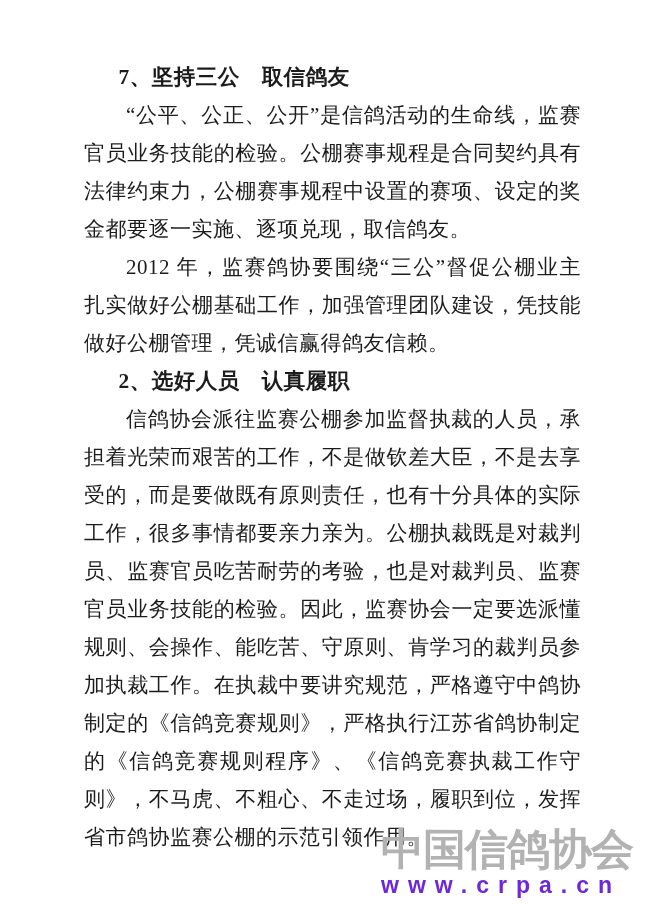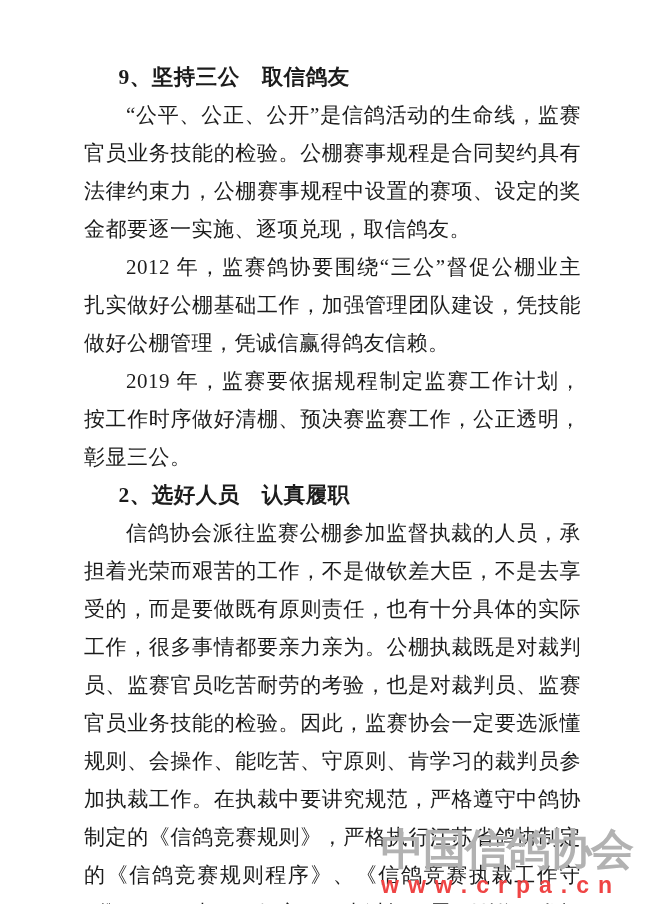--- a/index.html
+++ b/index.html
@@ -52,33 +52,32 @@
     line-height: 46px;
     font-weight: bold;
     letter-spacing: -1px;
     color: #b2b2b2;
   }
   .wm-url {
     font-size: 23px;
     line-height: 25px;
     font-weight: bold;
     letter-spacing: 9px;
-    color: #ef4444;
+    color: #6d28d9;
     margin-top: 1px;
   }
 </style>
 </head>
 <body>
 
 <div class="page">
   <div class="content">
-    <h2 class="heading">9、坚持三公　取信鸽友</h2>
+    <h2 class="heading">7、坚持三公　取信鸽友</h2>
     <p class="para">“公平、公正、公开”是信鸽活动的生命线，监赛官员业务技能的检验。公棚赛事规程是合同契约具有法律约束力，公棚赛事规程中设置的赛项、设定的奖金都要逐一实施、逐项兑现，取信鸽友。</p>
     <p class="para">2012 年，监赛鸽协要围绕“三公”督促公棚业主扎实做好公棚基础工作，加强管理团队建设，凭技能做好公棚管理，凭诚信赢得鸽友信赖。</p>
-    <p class="para">2019 年，监赛要依据规程制定监赛工作计划，按工作时序做好清棚、预决赛监赛工作，公正透明，彰显三公。</p>
     <h2 class="heading">2、选好人员　认真履职</h2>
     <p class="para">信鸽协会派往监赛公棚参加监督执裁的人员，承担着光荣而艰苦的工作，不是做钦差大臣，不是去享受的，而是要做既有原则责任，也有十分具体的实际工作，很多事情都要亲力亲为。公棚执裁既是对裁判员、监赛官员吃苦耐劳的考验，也是对裁判员、监赛官员业务技能的检验。因此，监赛协会一定要选派懂规则、会操作、能吃苦、守原则、肯学习的裁判员参加执裁工作。在执裁中要讲究规范，严格遵守中鸽协制定的《信鸽竞赛规则》，严格执行江苏省鸽协制定的《信鸽竞赛规则程序》、《信鸽竞赛执裁工作守则》，不马虎、不粗心、不走过场，履职到位，发挥省市鸽协监赛公棚的示范引领作用。</p>
   </div>
 
   <div class="watermark">
     <div class="wm-title">中国信鸽协会</div>
     <div class="wm-url">www.crpa.cn</div>
   </div>
 </div>
 

